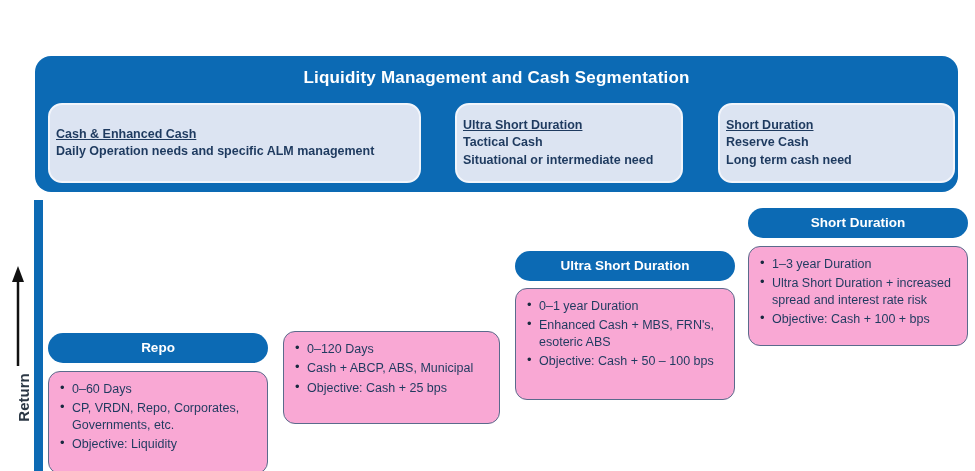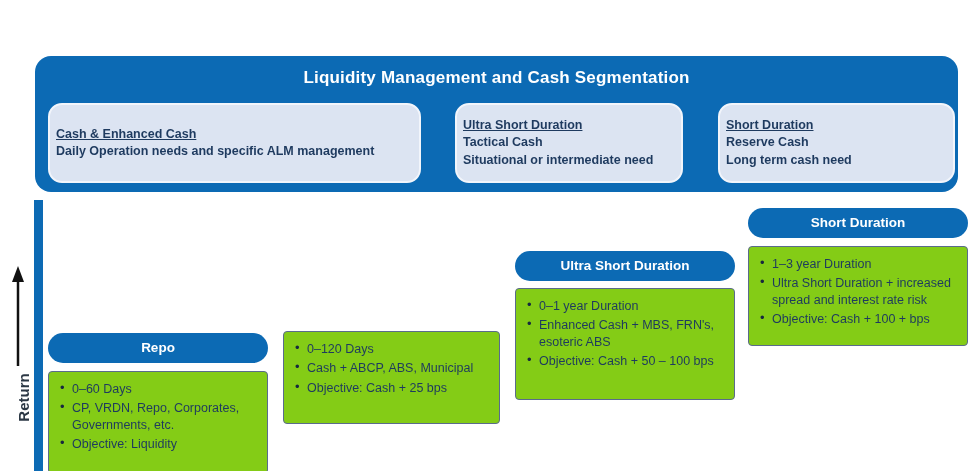--- a/index.html
+++ b/index.html
@@ -91,23 +91,23 @@
     background: #0c6ab4;
     border-radius: 15px;
     color: #ffffff;
     font-size: 13.5px;
     font-weight: 700;
     text-align: center;
     line-height: 30px;
   }
   .card {
     position: absolute;
-    background: #84cc16;
+    background: #f9a8d4;
     border: 1.5px solid #5a6b8c;
-    border-radius: 4px;
+    border-radius: 12px;
     box-sizing: border-box;
     color: #1e3a5f;
     font-size: 12.5px;
     line-height: 1.3;
     padding: 9px 5px 6px 10px;
   }
   .card ul { margin: 0; padding: 0; list-style: none; }
   .card li { position: relative; padding-left: 13px; margin-bottom: 3px; }
   .card li::before {
     content: "\2022";

